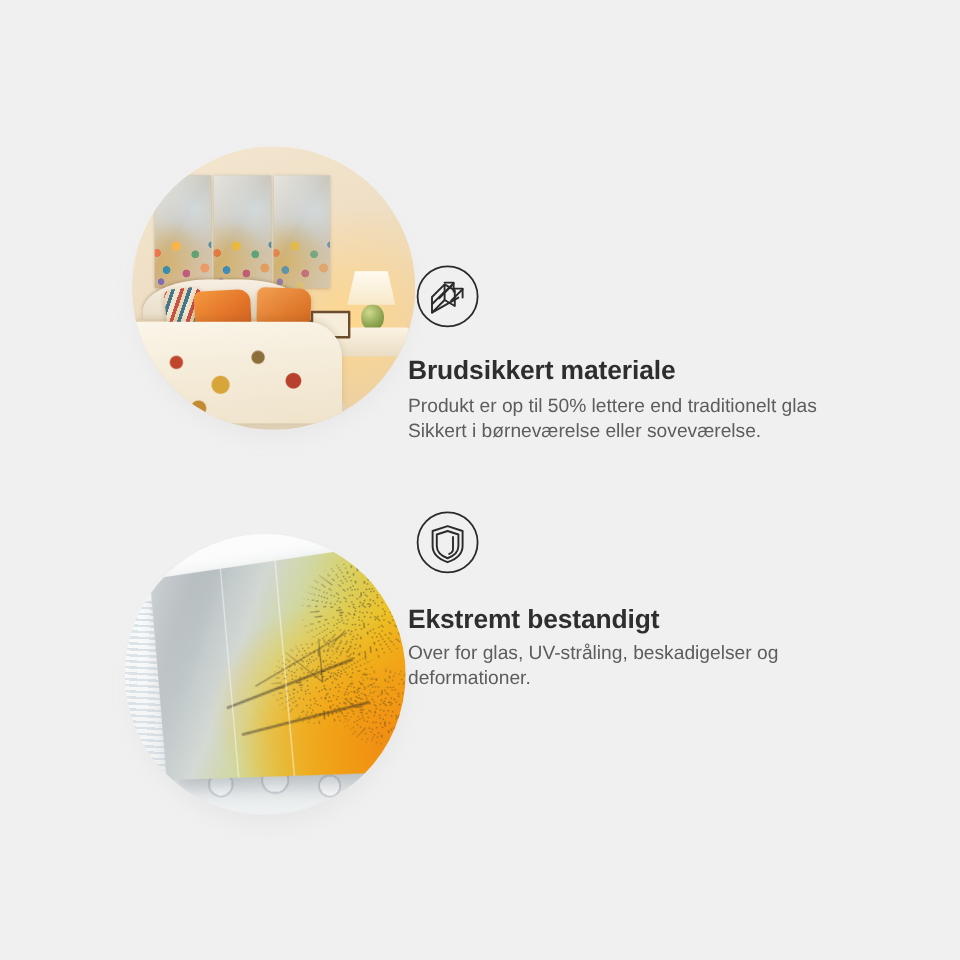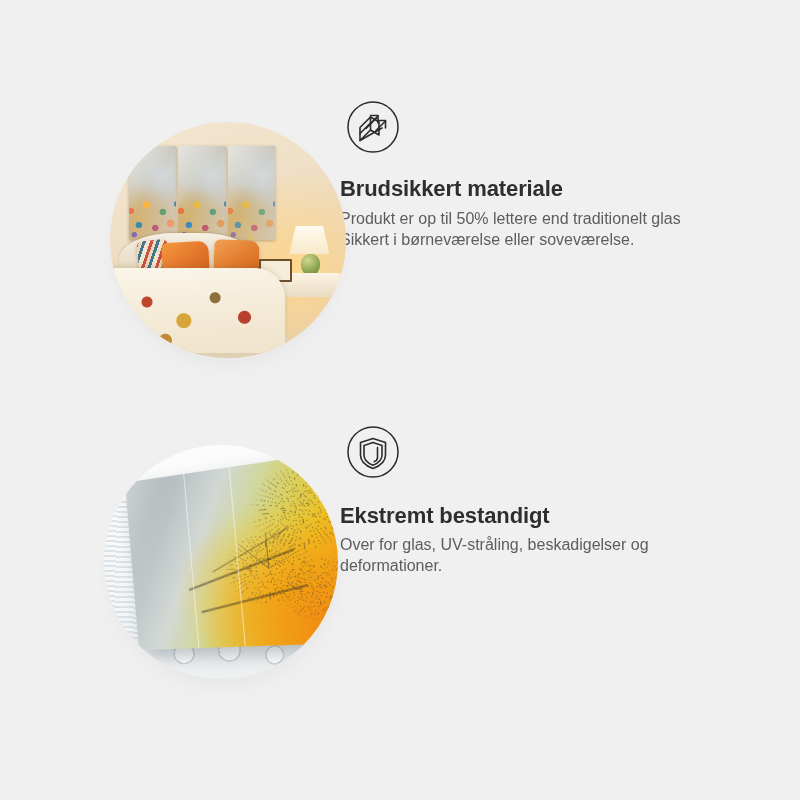--- a/index.html
+++ b/index.html
@@ -14,21 +14,21 @@
     overflow: hidden;
     position: relative;
   }
 
   .feature-block {
     position: absolute;
     display: flex;
     align-items: flex-start;
   }
 
-  #feature-block-1 { left: 0; top: 100px; }
+  #feature-block-1 { left: 0; top: 100px; align-items: flex-end; }
   #feature-block-2 { left: 0; top: 425px; }
 
   
   .media-wrap {
     position: relative;
     width: 340px;
     flex: 0 0 340px;
     height: 270px;
   }
   .circle-shadow {

